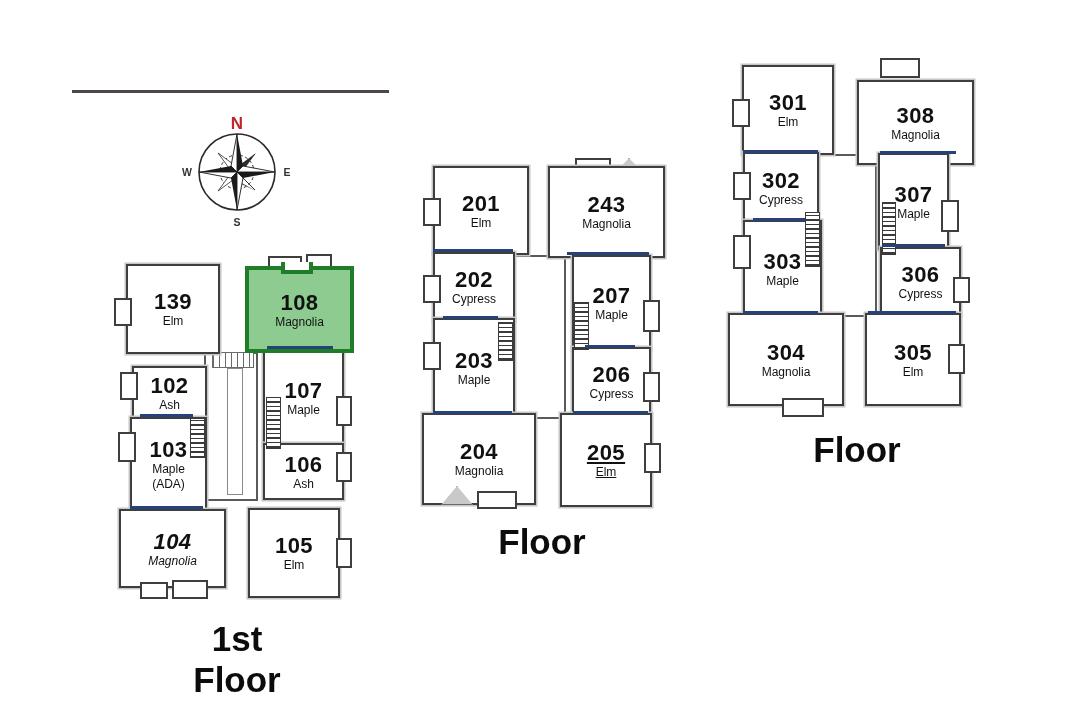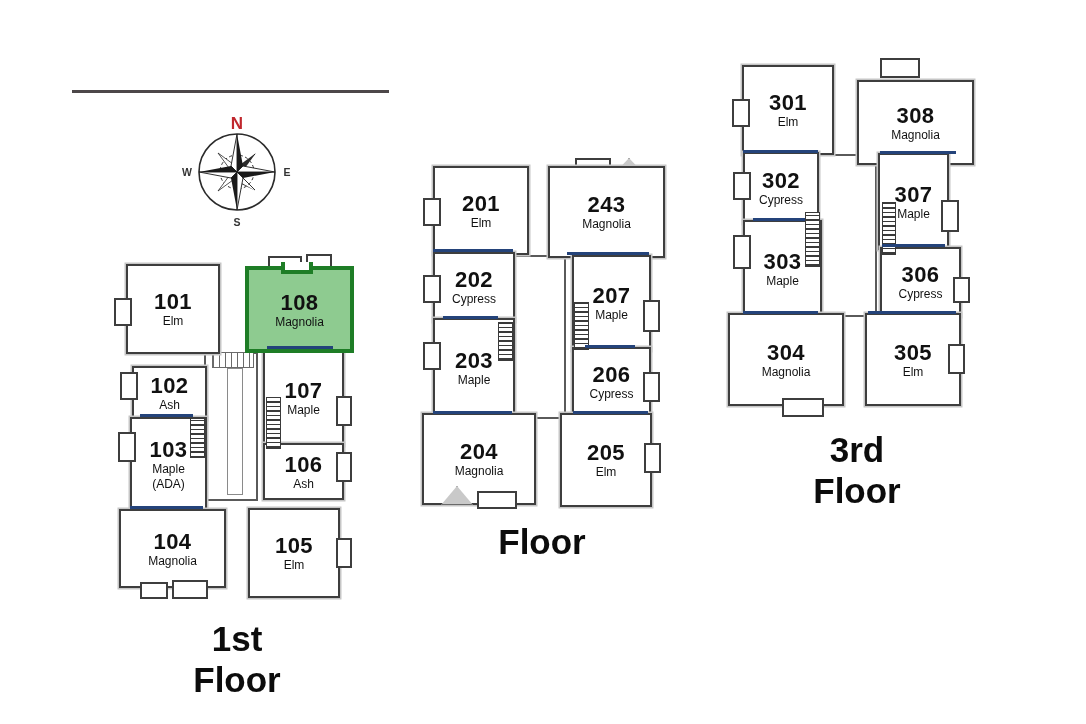--- a/index.html
+++ b/index.html
@@ -71,21 +71,21 @@
   <div class="corridor" style="left:204px;top:352px;width:50px;height:145px;"></div>
   <div class="hall-inner" style="left:227px;top:368px;width:14px;height:125px;"></div>
   <div class="steps-h" style="left:212px;top:352px;width:40px;height:14px;"></div>
   <div class="stairs" style="left:190px;top:418px;width:13px;height:38px;"></div>
   <div class="stairs" style="left:266px;top:397px;width:13px;height:50px;"></div>
 
   <div class="bump" style="left:268px;top:256px;width:30px;height:14px;"></div>
   <div class="bump" style="left:306px;top:254px;width:22px;height:16px;"></div>
 
   <div class="unit" style="left:126px;top:264px;width:90px;height:86px;">
-    <div class="num">101</div>
+    <div class="num">139</div>
     <div class="tname">Elm</div>
   </div>
   <div class="unit hl" style="left:245px;top:266px;width:101px;height:79px;">
     <div class="num">108</div>
     <div class="tname">Magnolia</div>
   </div>
   <div class="notch" style="left:281px;top:262px;width:24px;height:8px;"></div>
   <div class="unit" style="left:132px;top:366px;width:71px;height:50px;">
     <div class="num">102</div>
     <div class="tname">Ash</div>
@@ -96,21 +96,21 @@
   </div>
   <div class="unit" style="left:130px;top:417px;width:73px;height:91px;">
     <div class="num">103</div>
     <div class="tname">Maple</div>
     <div class="tname">(ADA)</div>
   </div>
   <div class="unit" style="left:263px;top:443px;width:77px;height:53px;">
     <div class="num">106</div>
     <div class="tname">Ash</div>
   </div>
-  <div class="unit" style="left:119px;top:509px;width:103px;height:75px;">
+  <div class="unit" style="left:119px;top:509px;width:103px;height:75px;font-style:italic;">
     <div class="num">104</div>
     <div class="tname">Magnolia</div>
   </div>
   <div class="unit" style="left:248px;top:508px;width:88px;height:86px;">
     <div class="num">105</div>
     <div class="tname">Elm</div>
   </div>
 
   <div class="rail" style="left:267px;top:346px;width:66px;"></div>
   <div class="rail" style="left:140px;top:414px;width:53px;"></div>
@@ -158,21 +158,21 @@
     <div class="tname">Maple</div>
   </div>
   <div class="unit" style="left:572px;top:347px;width:75px;height:66px;">
     <div class="num">206</div>
     <div class="tname">Cypress</div>
   </div>
   <div class="unit" style="left:422px;top:413px;width:110px;height:88px;">
     <div class="num">204</div>
     <div class="tname">Magnolia</div>
   </div>
-  <div class="unit" style="left:560px;top:413px;width:88px;height:90px;">
+  <div class="unit" style="left:560px;top:413px;width:88px;height:90px;text-decoration:underline;">
     <div class="num">205</div>
     <div class="tname">Elm</div>
   </div>
 
   <div class="gable" style="left:441px;top:486px;width:30px;height:17px;z-index:4;"></div>
   <div class="bay" style="left:477px;top:491px;width:36px;height:14px;"></div>
 
   <div class="rail" style="left:433px;top:249px;width:80px;"></div>
   <div class="rail" style="left:567px;top:252px;width:82px;"></div>
   <div class="rail" style="left:443px;top:316px;width:55px;"></div>
@@ -239,17 +239,16 @@
 
   <div class="bay" style="left:732px;top:99px;width:14px;height:24px;"></div>
   <div class="bay" style="left:733px;top:172px;width:14px;height:24px;"></div>
   <div class="bay" style="left:733px;top:235px;width:14px;height:30px;"></div>
   <div class="bay" style="left:941px;top:200px;width:14px;height:28px;"></div>
   <div class="bay" style="left:953px;top:277px;width:13px;height:22px;"></div>
   <div class="bay" style="left:948px;top:344px;width:13px;height:26px;"></div>
   <div class="bay" style="left:782px;top:398px;width:38px;height:15px;"></div>
 
   <div class="floor-label" style="left:777px;top:429px;">
-    <div>3rd</div>
     <div>Floor</div>
   </div>
 
 </div>
 
 </body></html>

